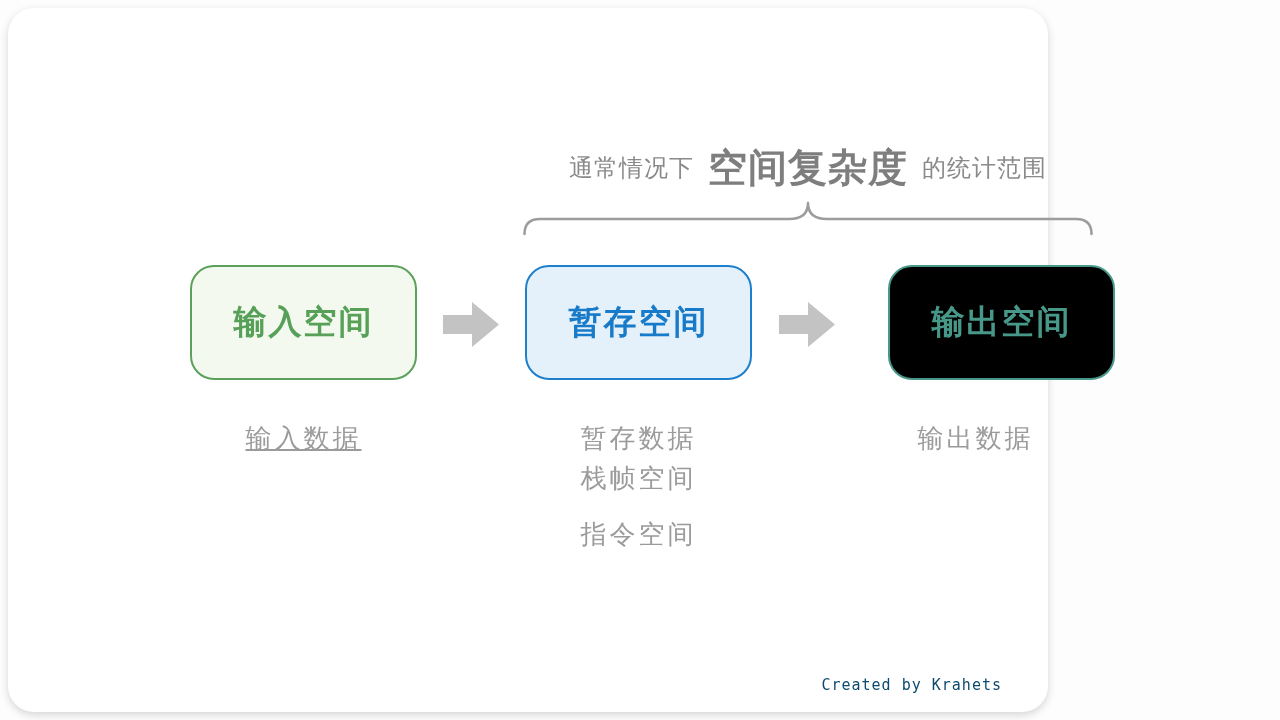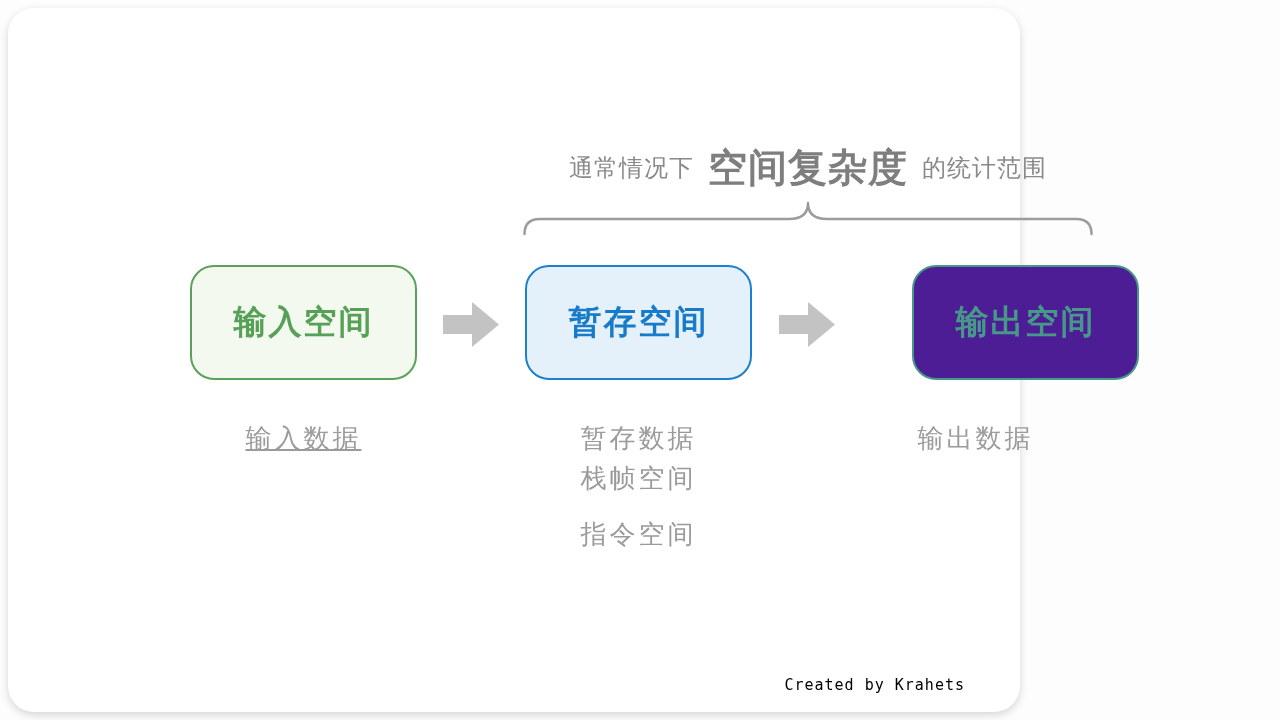--- a/index.html
+++ b/index.html
@@ -13,20 +13,21 @@
   }
   .card {
     position: absolute;
     left: 8px;
     top: 8px;
     width: 1012px;
     height: 704px;
     background: #ffffff;
     border-radius: 26px;
     box-shadow: 0 3px 9px rgba(0,0,0,0.16);
+    padding-left: 28px;
   }
   
   .annotation {
     position: absolute;
     left: 507px;
     top: 140px;
     width: 586px;
     height: 40px;
     display: flex;
     justify-content: center;
@@ -76,22 +77,22 @@
     border: 2.5px solid #5ba15b;
   }
   .node-input .node-label { color: #57a057; }
   .node-temp {
     left: 517px;
     background: #e4f1fb;
     border: 2.5px solid #1e80cc;
   }
   .node-temp .node-label { color: #187bc9; }
   .node-output {
-    left: 904px;
-    background: #4c1d95;
+    left: 880px;
+    background: #000000;
     border: 2.5px solid #479889;
   }
   .node-output .node-label { color: #479889; }
   
   .arrow {
     position: absolute;
     top: 293px;
     width: 57px;
     height: 47px;
   }
@@ -111,26 +112,26 @@
   }
   .col-input  { left: 182px; text-decoration: underline; }
   .col-temp   { left: 517px; }
   .col-output { left: 854px; }
   .row-1 { top: 412px; }
   .row-2 { top: 452px; }
   .row-3 { top: 508px; }
   
   .credit {
     position: absolute;
-    right: 55px;
+    right: 46px;
     top: 668px;
     font-family: "DejaVu Sans Mono", "Liberation Mono", monospace;
     font-size: 15px;
     letter-spacing: 1px;
-    color: #000000;
+    color: #0c4a6e;
     white-space: nowrap;
   }
 </style>
 </head>
 <body>
 
 <div class="card">
 
   <div class="annotation">
     <span class="ann-reg">通常情况下</span>

